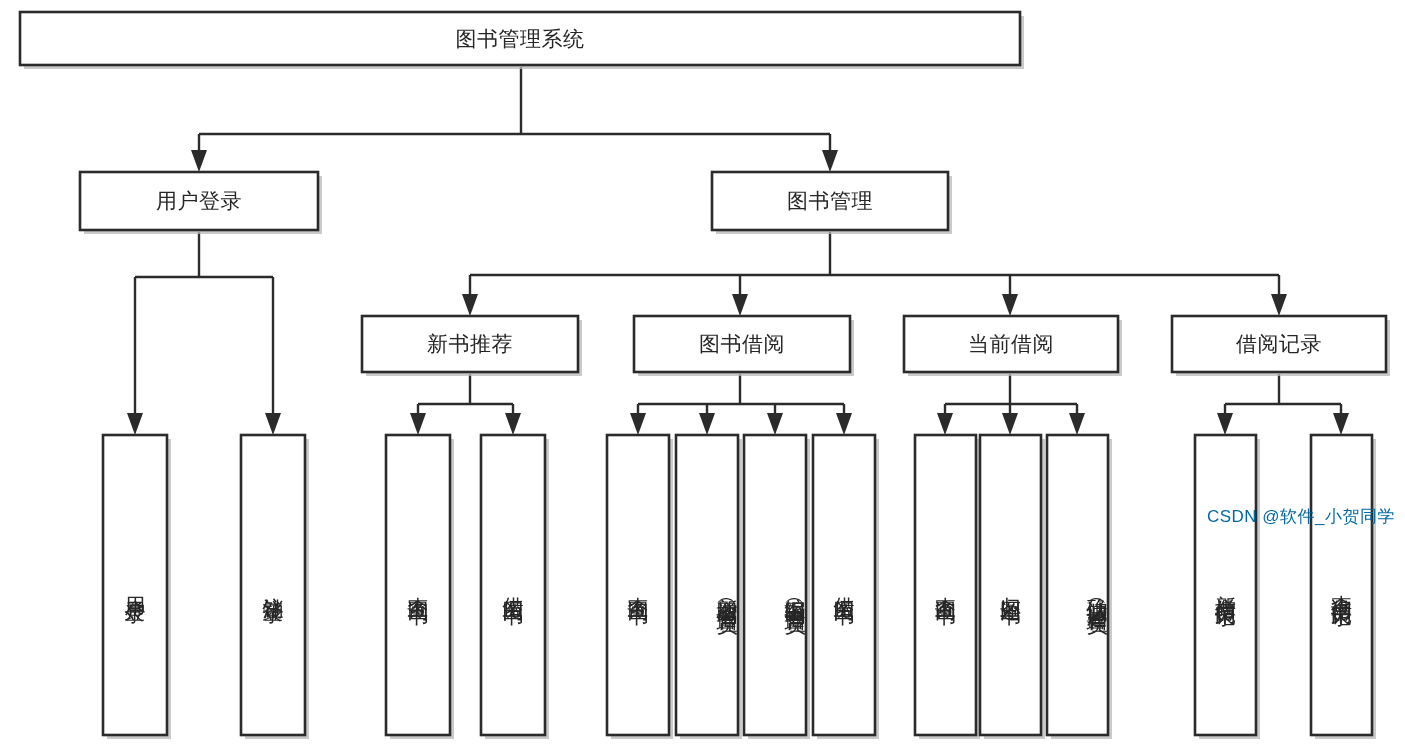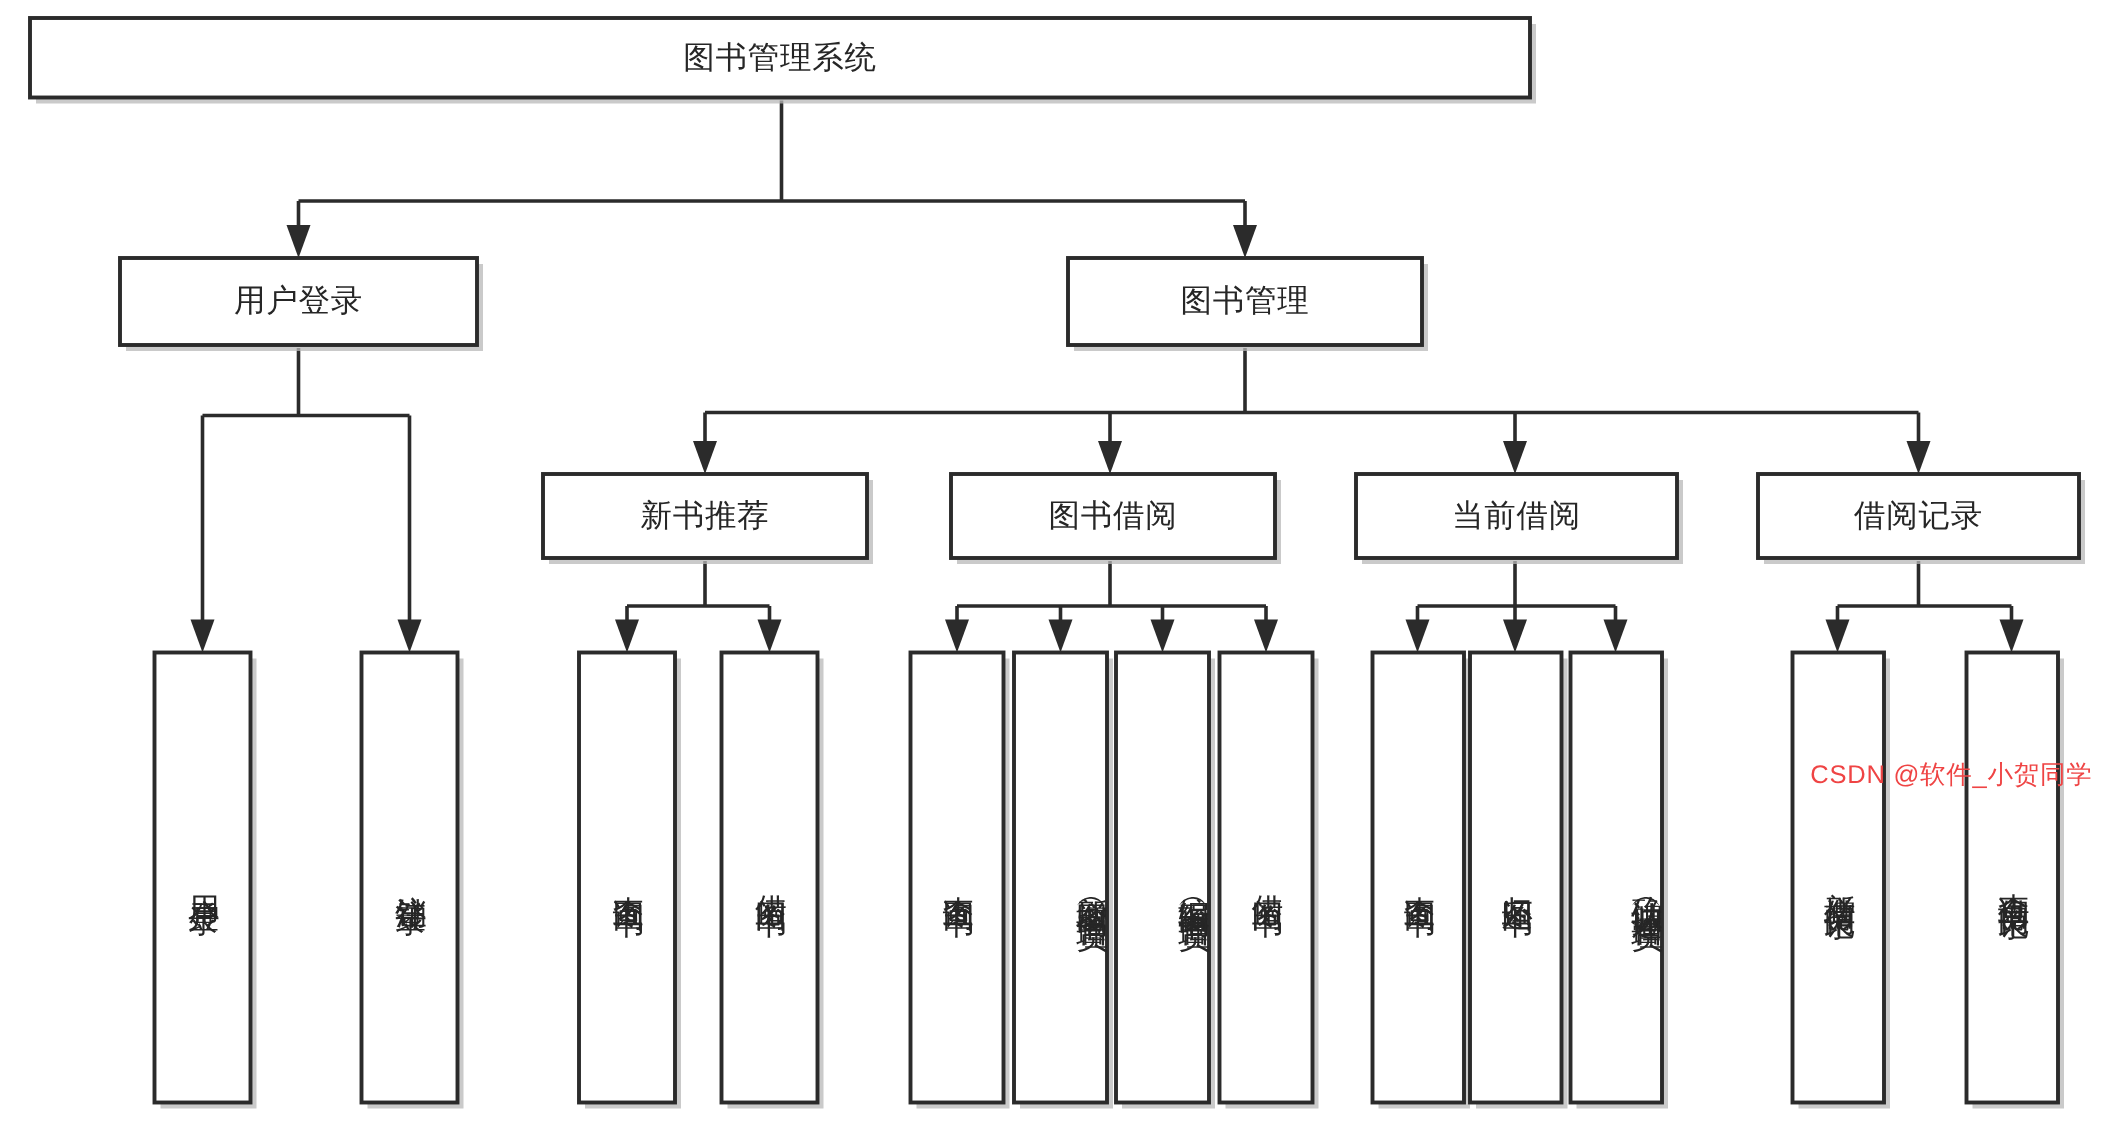--- a/index.html
+++ b/index.html
@@ -70,21 +70,21 @@
     justify-content: center;
     white-space: nowrap;
     pointer-events: none;
   }
   .watermark {
     position: absolute;
     right: 10px;
     bottom: 8px;
     font-family: "Liberation Sans", "DejaVu Sans", sans-serif;
     font-size: 17px;
-    color: #ef4444;
+    color: #0369a1;
     letter-spacing: 0.5px;
     white-space: nowrap;
   }
 </style>
 </head>
 <body>
 
 <div id="diagram-root">
 
   <svg id="flow-svg" viewBox="0 0 1405 747">

